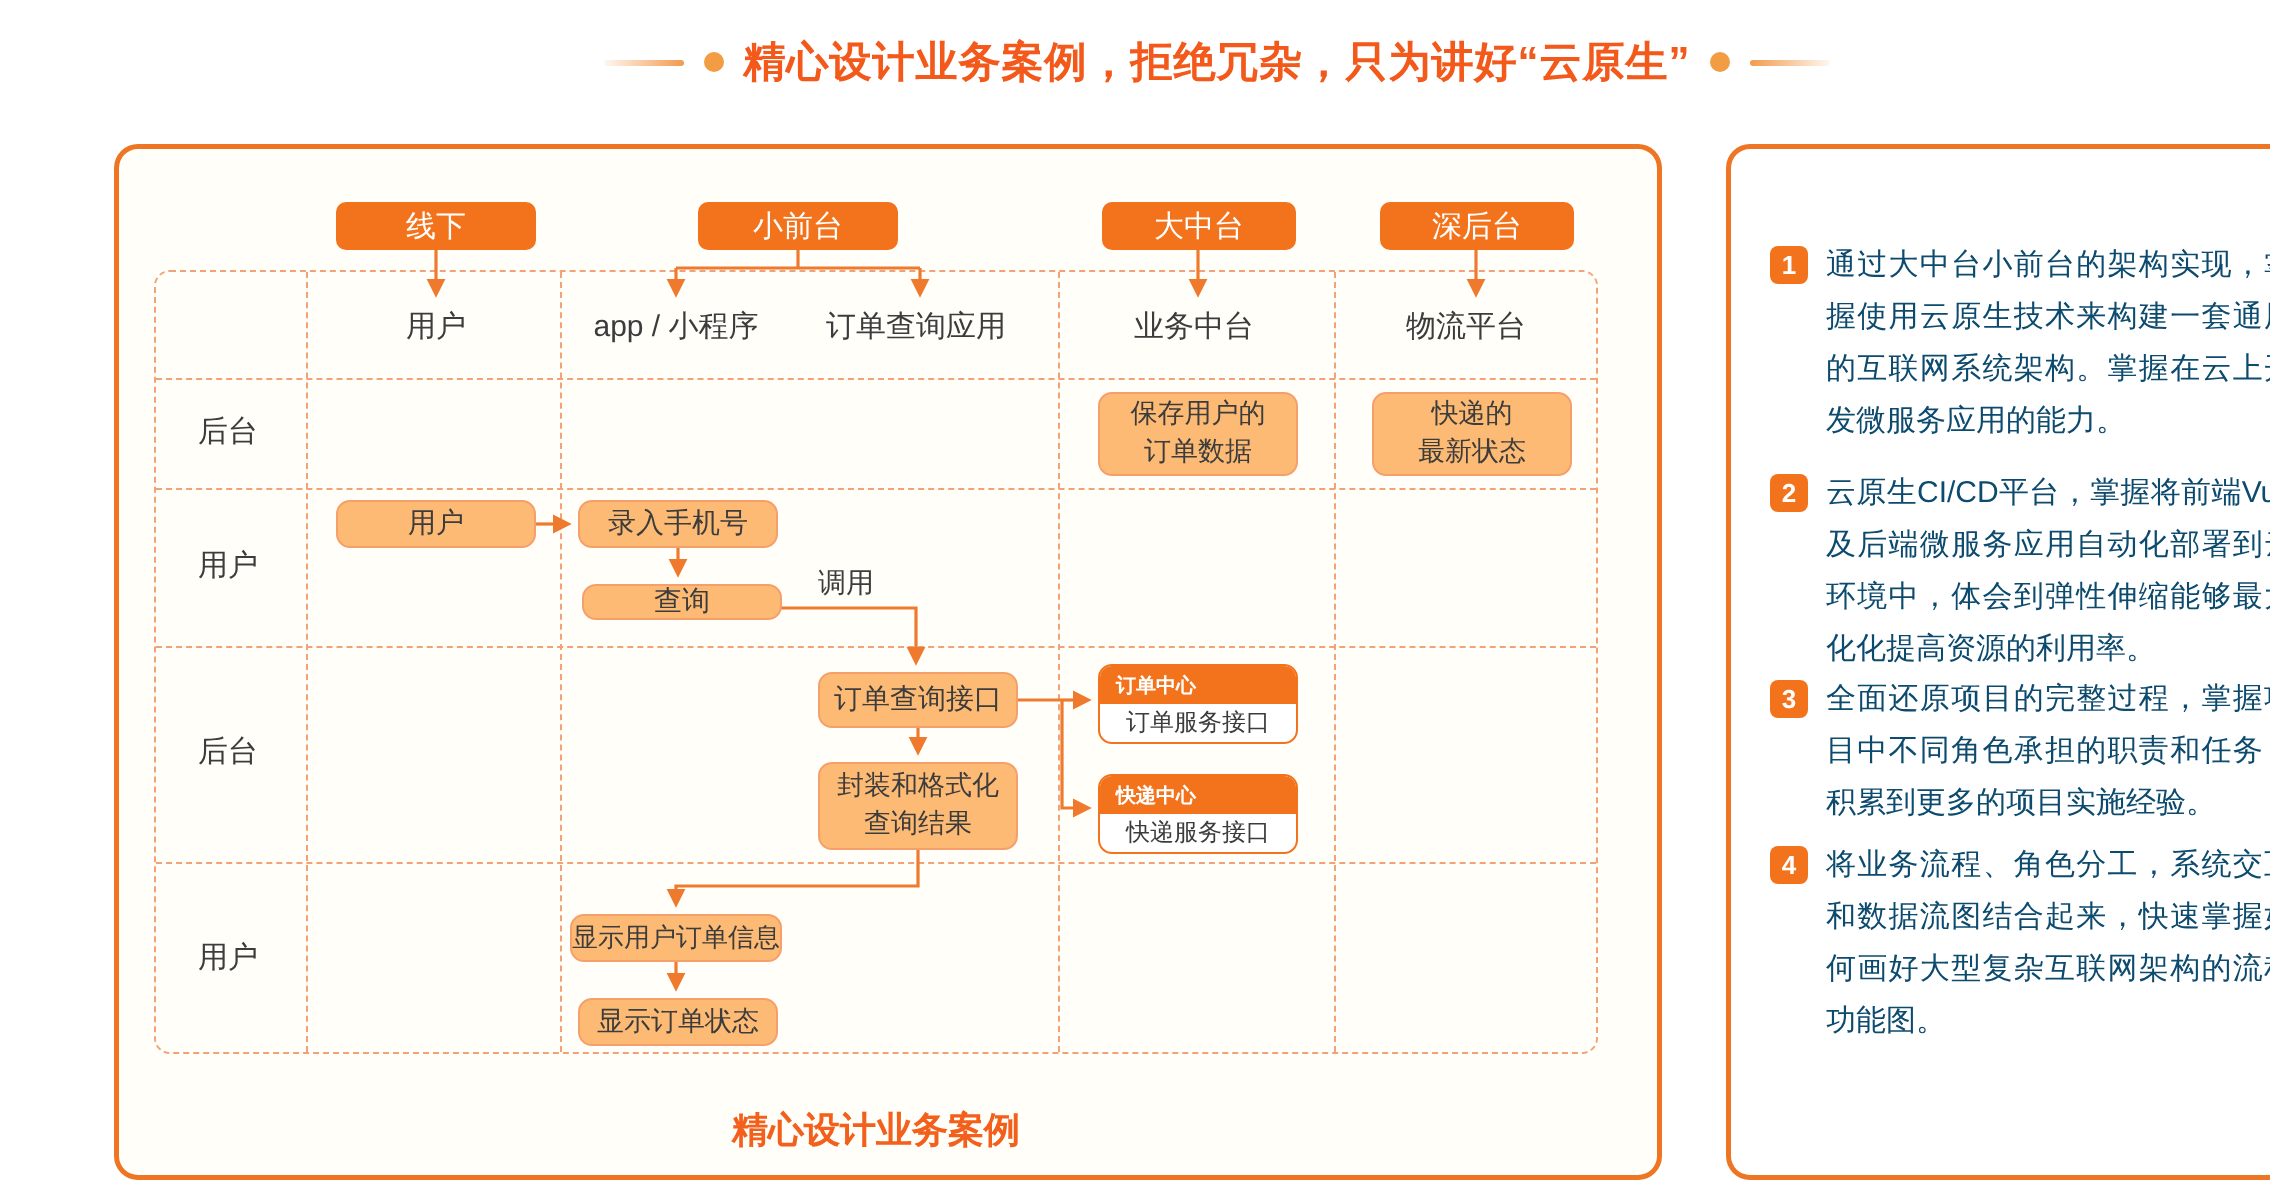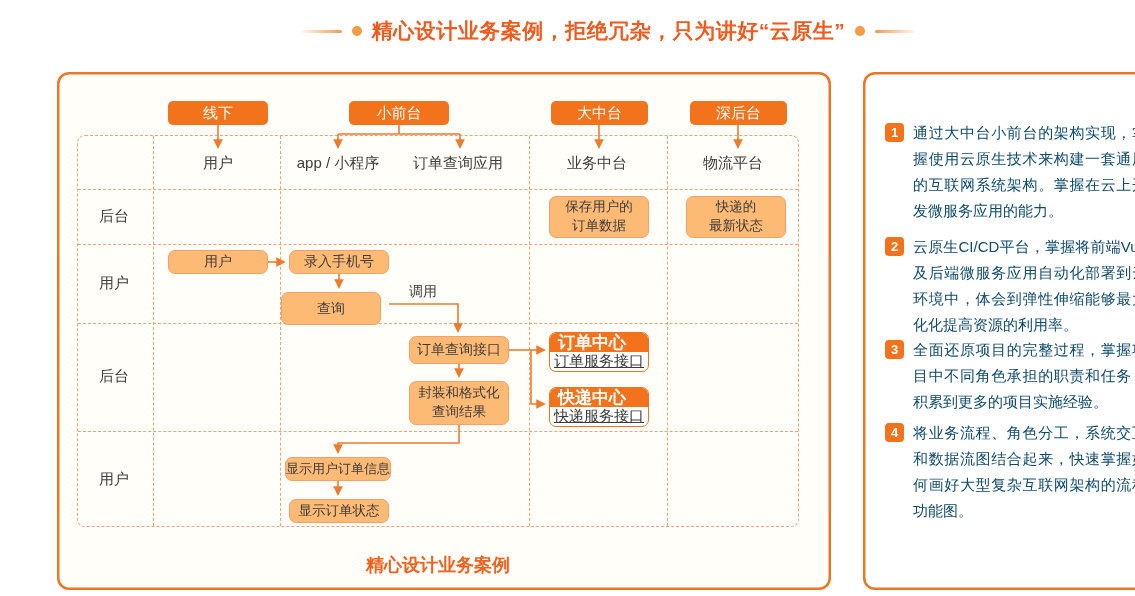--- a/index.html
+++ b/index.html
@@ -34,24 +34,24 @@
     color:#3C3C3C; white-space:nowrap; }
   .row-head { position:absolute; transform:translate(-50%,-50%); left:57px; font-size:15px;
     color:#3C3C3C; }
 
   .node { position:absolute; background:#fdba74; border:1.5px solid #F5A06B; border-radius:7px;
     display:flex; flex-direction:column; align-items:center; justify-content:center;
     font-size:14px; color:#3C3C3C; text-align:center; line-height:1.4; }
   .node.small { font-size:13.5px; }
   .center-box { position:absolute; width:100px; height:40px; border:1.5px solid #F3731C;
     border-radius:7px; overflow:hidden; background:#fff; }
-  .center-box .cb-head { height:19px; background:#F3731C; color:#fff; font-size:17px;
+  .center-box .cb-head { height:19px; background:#F3731C; color:#fff; font-size:10px;
     font-weight:bold; display:flex; align-items:center; padding-left:8px; }
   .center-box .cb-body { height:18px; display:flex; align-items:center; justify-content:center;
-    font-size:15px; color:#3C3C3C;text-decoration:underline; }
+    font-size:12px; color:#3C3C3C; }
   .edge-label { position:absolute; font-size:14px; color:#3C3C3C; }
   .caption { position:absolute; left:381px; top:481px; transform:translateX(-50%);
     font-size:18px; font-weight:bold; color:#F2601C; white-space:nowrap; }
   .connectors { position:absolute; left:0; top:0; pointer-events:none; }
 
   
   .note-item { position:absolute; left:22px; width:262px; display:flex; gap:9px; }
   .badge { flex:0 0 19px; width:19px; height:19px; margin-top:3px; border-radius:4px;
     background:#F3731C; color:#fff; font-size:13px; font-weight:bold;
     display:flex; align-items:center; justify-content:center; }
@@ -126,21 +126,21 @@
     </svg>
 
     <div class="node" style="left:111px;top:178px;width:100px;height:24px">
       <span>用户</span>
       </div>
 
     <div class="node" style="left:232px;top:178px;width:100px;height:24px">
       <span>录入手机号</span>
       </div>
 
-    <div class="node" style="left:224px;top:220px;width:100px;height:33px">
+    <div class="node" style="left:234px;top:220px;width:100px;height:18px">
       <span>查询</span>
       </div>
 
     <div class="edge-label" style="left:352px;top:211px">调用</div>
 
     <div class="node" style="left:352px;top:264px;width:100px;height:28px">
       <span>订单查询接口</span>
       </div>
 
     <div class="node small" style="left:352px;top:309px;width:100px;height:44px">

